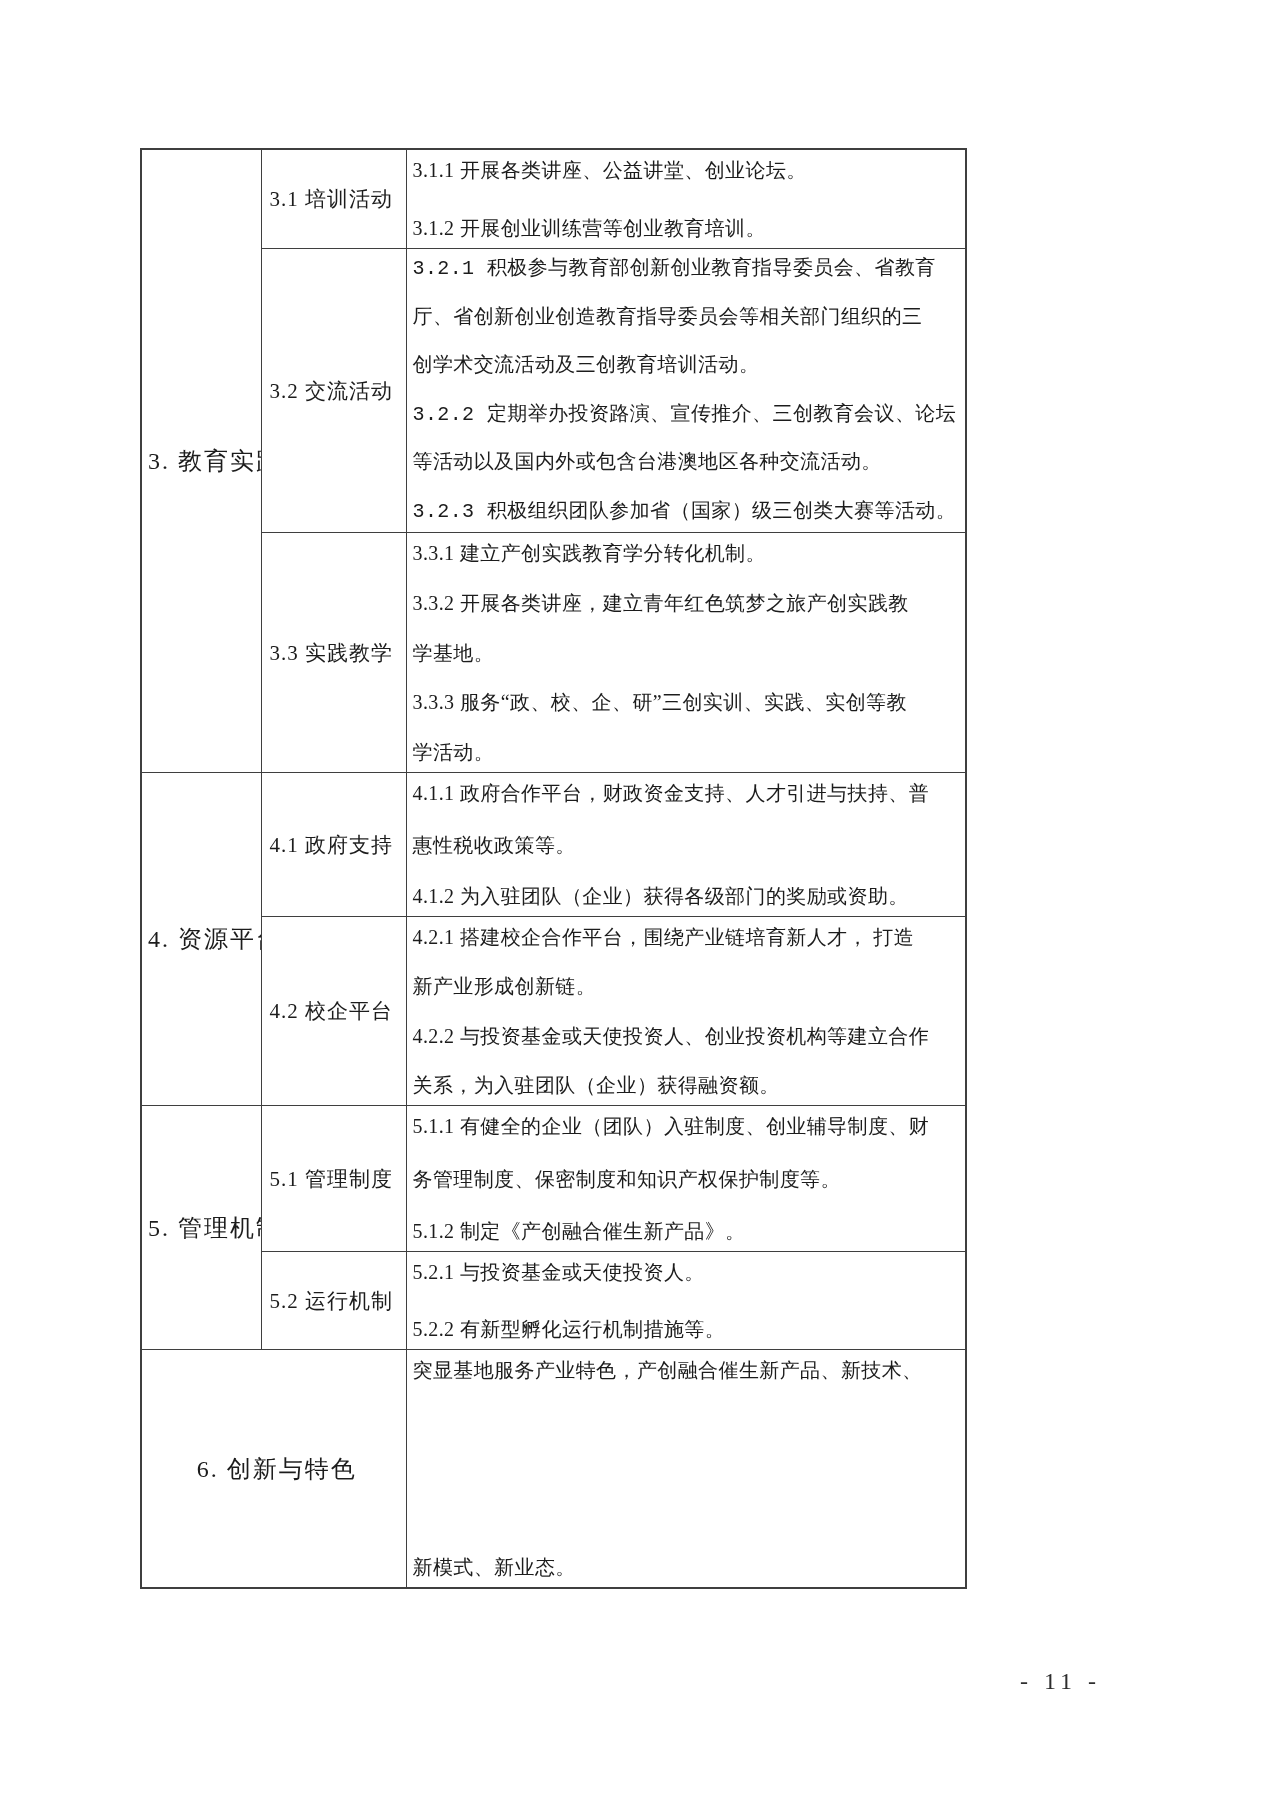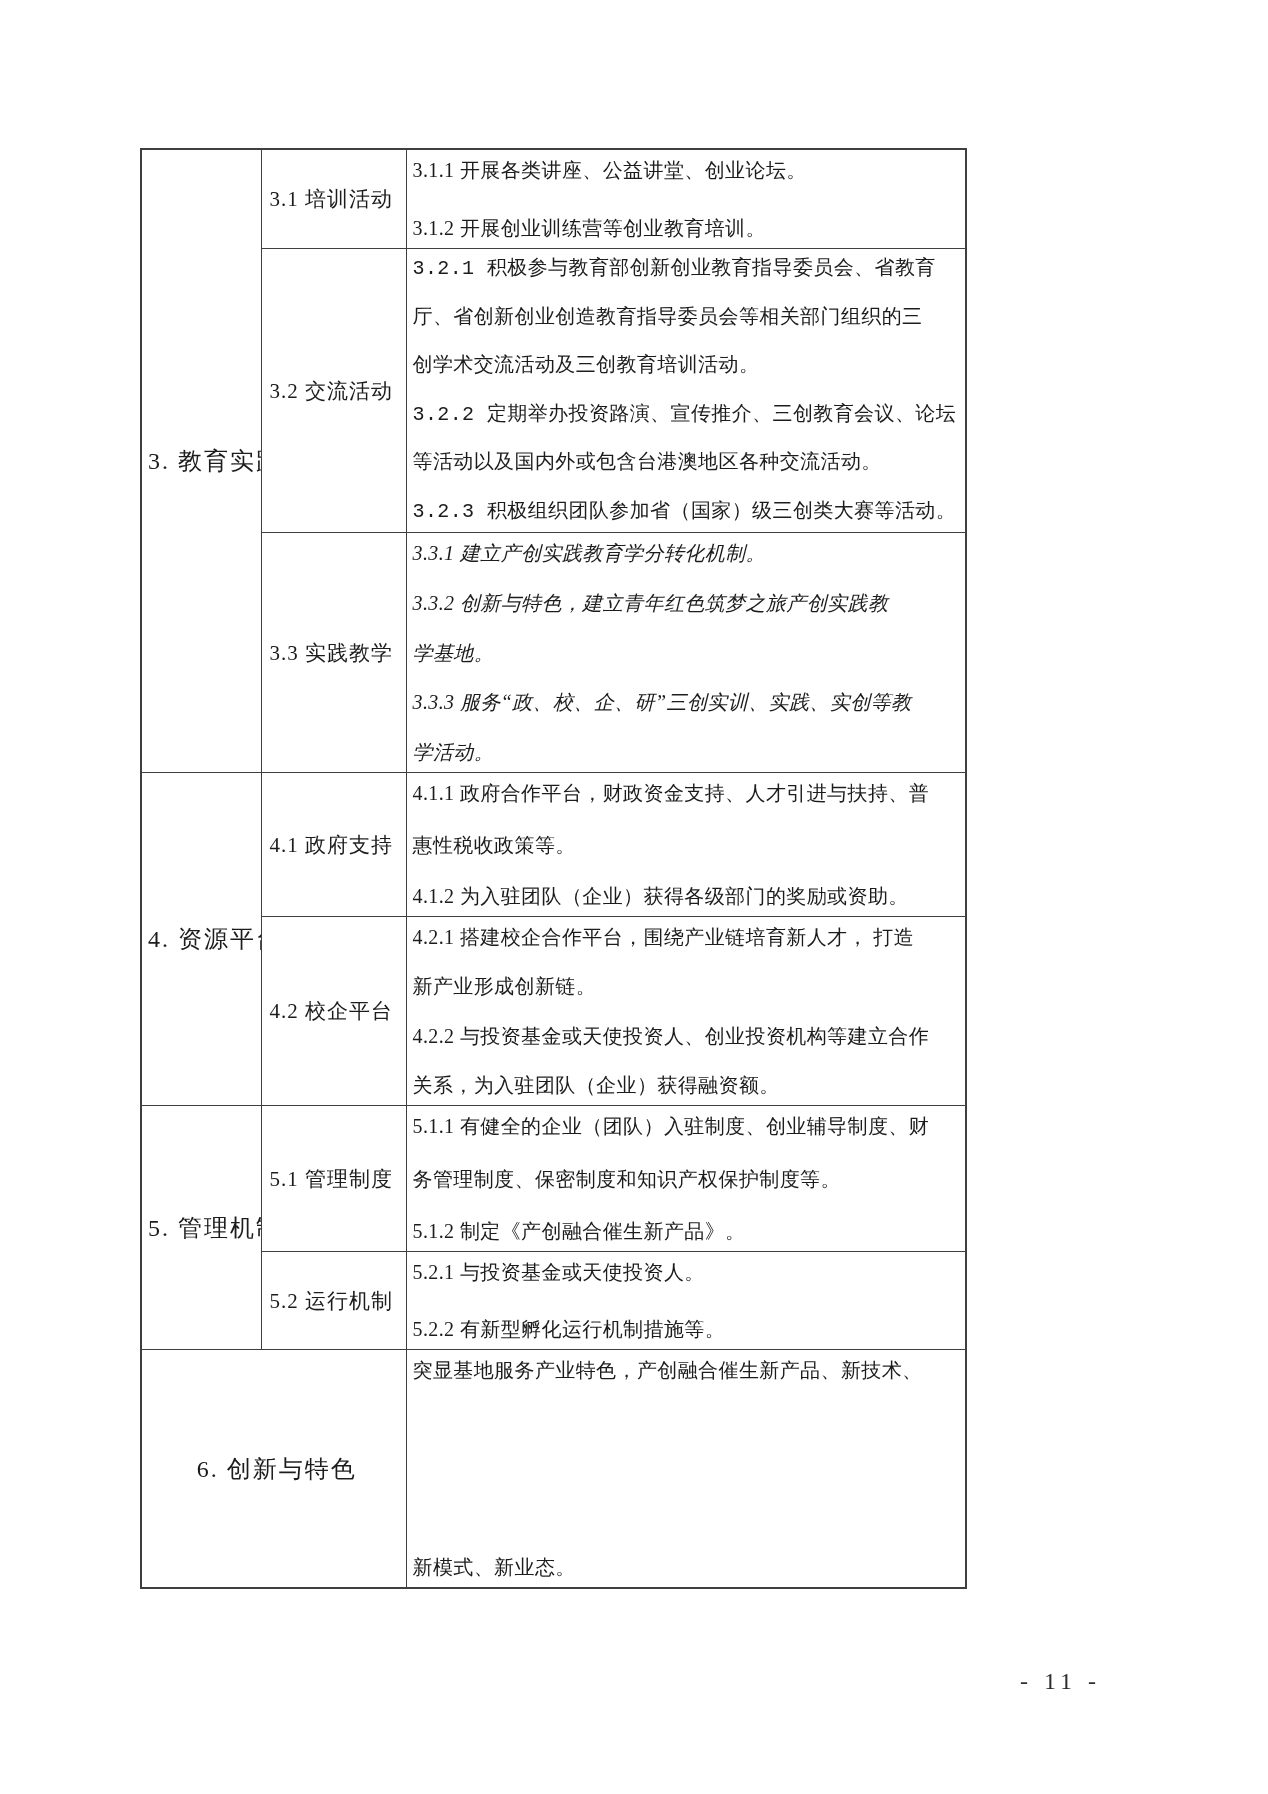--- a/index.html
+++ b/index.html
@@ -102,23 +102,23 @@
               <div class="line">创学术交流活动及三创教育培训活动。</div>
               <div class="line">3.2.2 定期举办投资路演、宣传推介、三创教育会议、论坛</div>
               <div class="line">等活动以及国内外或包含台港澳地区各种交流活动。</div>
               <div class="line">3.2.3 积极组织团队参加省（国家）级三创类大赛等活动。</div>
             </div>
           </td>
         </tr>
         <tr>
           <td class="sub-cell">3.3 实践教学</td>
           <td class="content-cell">
-            <div class="cell-lines" style="height: 239px; font-style: italic;">
+            <div class="cell-lines" style="height: 239px;">
               <div class="line">3.3.1 建立产创实践教育学分转化机制。</div>
-              <div class="line">3.3.2 创新与特色，建立青年红色筑梦之旅产创实践教</div>
+              <div class="line">3.3.2 开展各类讲座，建立青年红色筑梦之旅产创实践教</div>
               <div class="line">学基地。</div>
               <div class="line">3.3.3 服务“政、校、企、研”三创实训、实践、实创等教</div>
               <div class="line">学活动。</div>
             </div>
           </td>
         </tr>
         <tr>
           <td class="cat-cell" rowspan="2">4. 资源平台</td>
           <td class="sub-cell">4.1 政府支持</td>
           <td class="content-cell">

